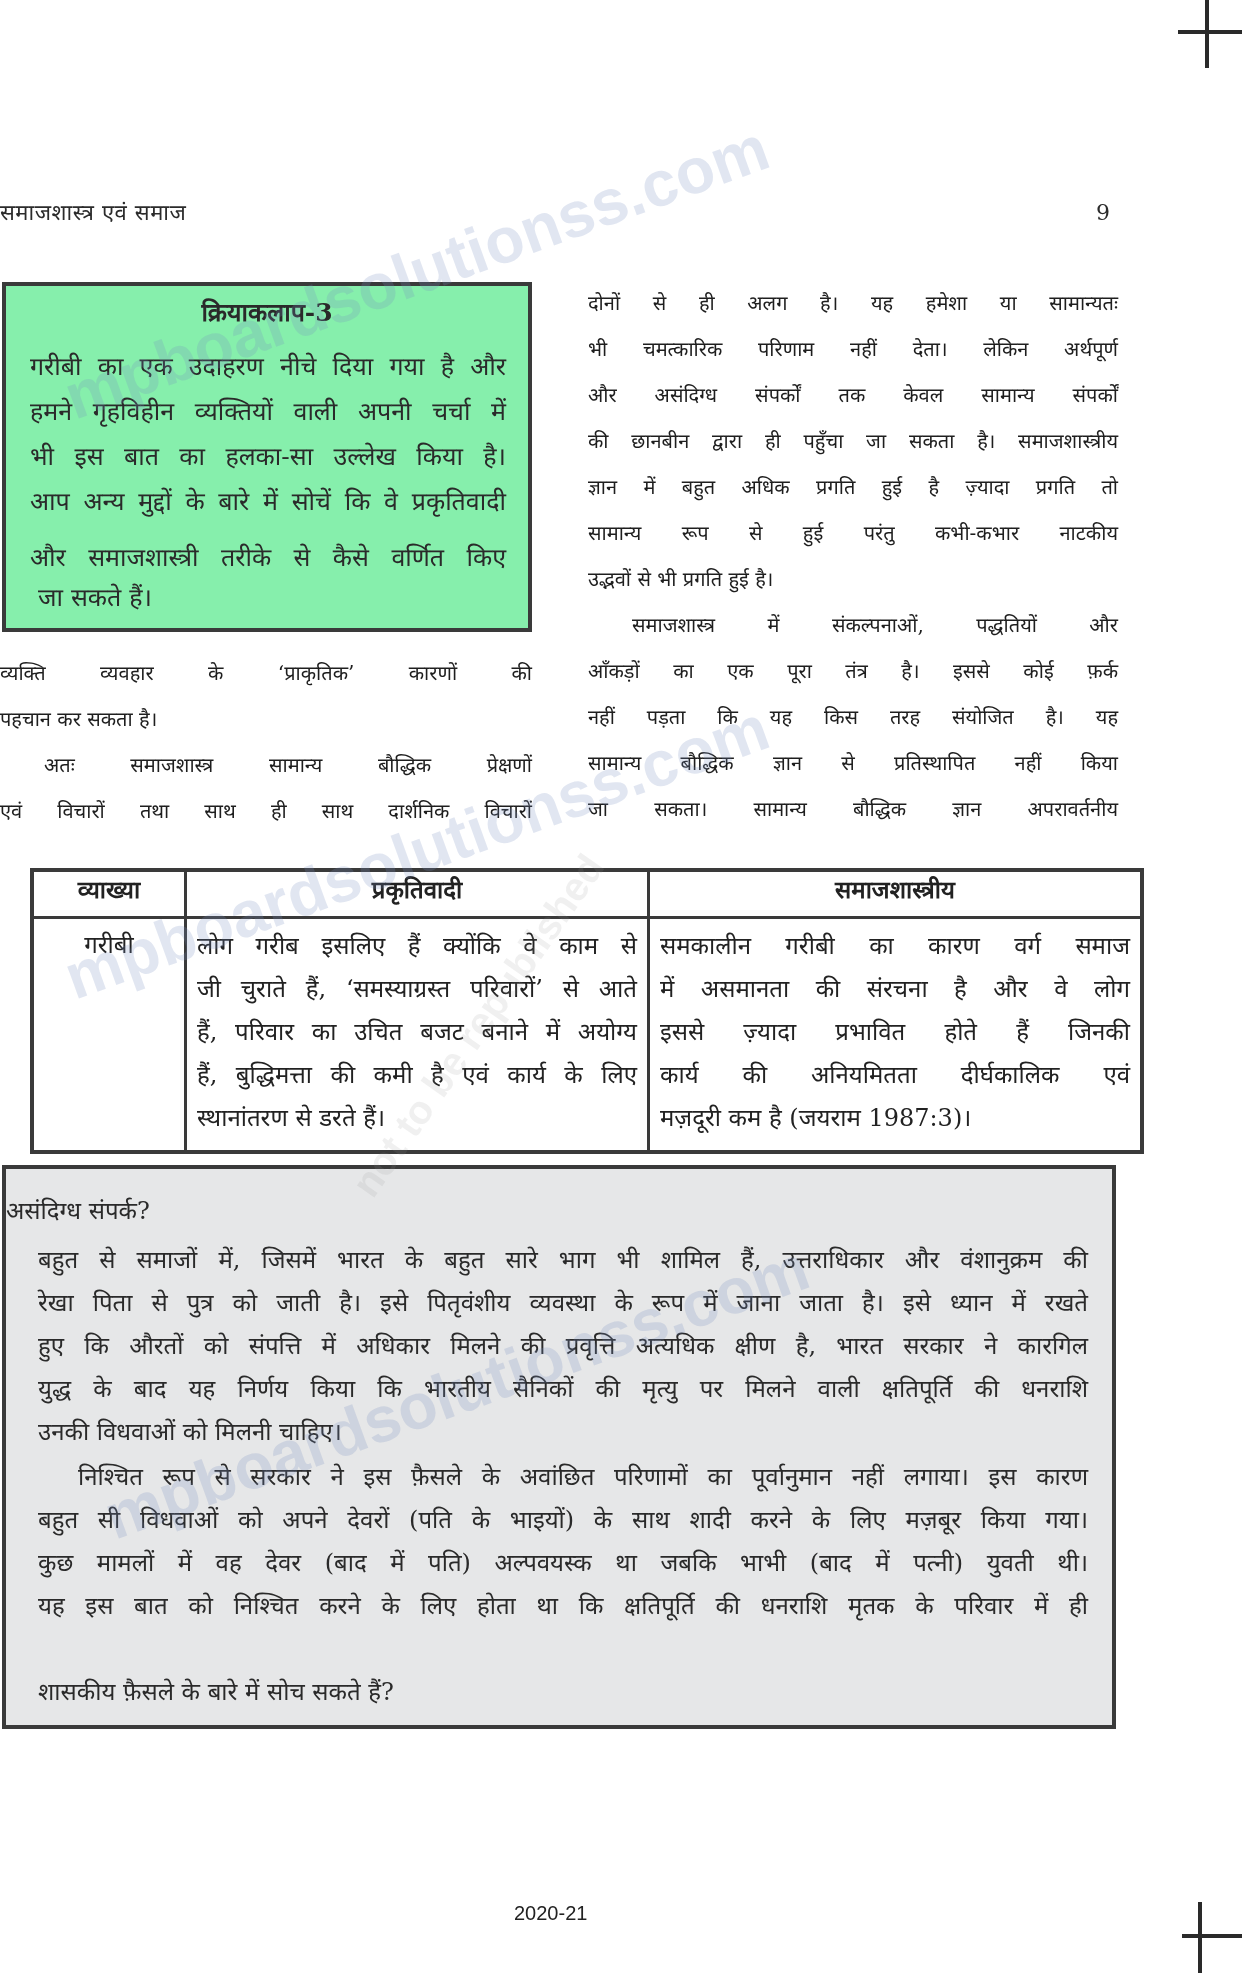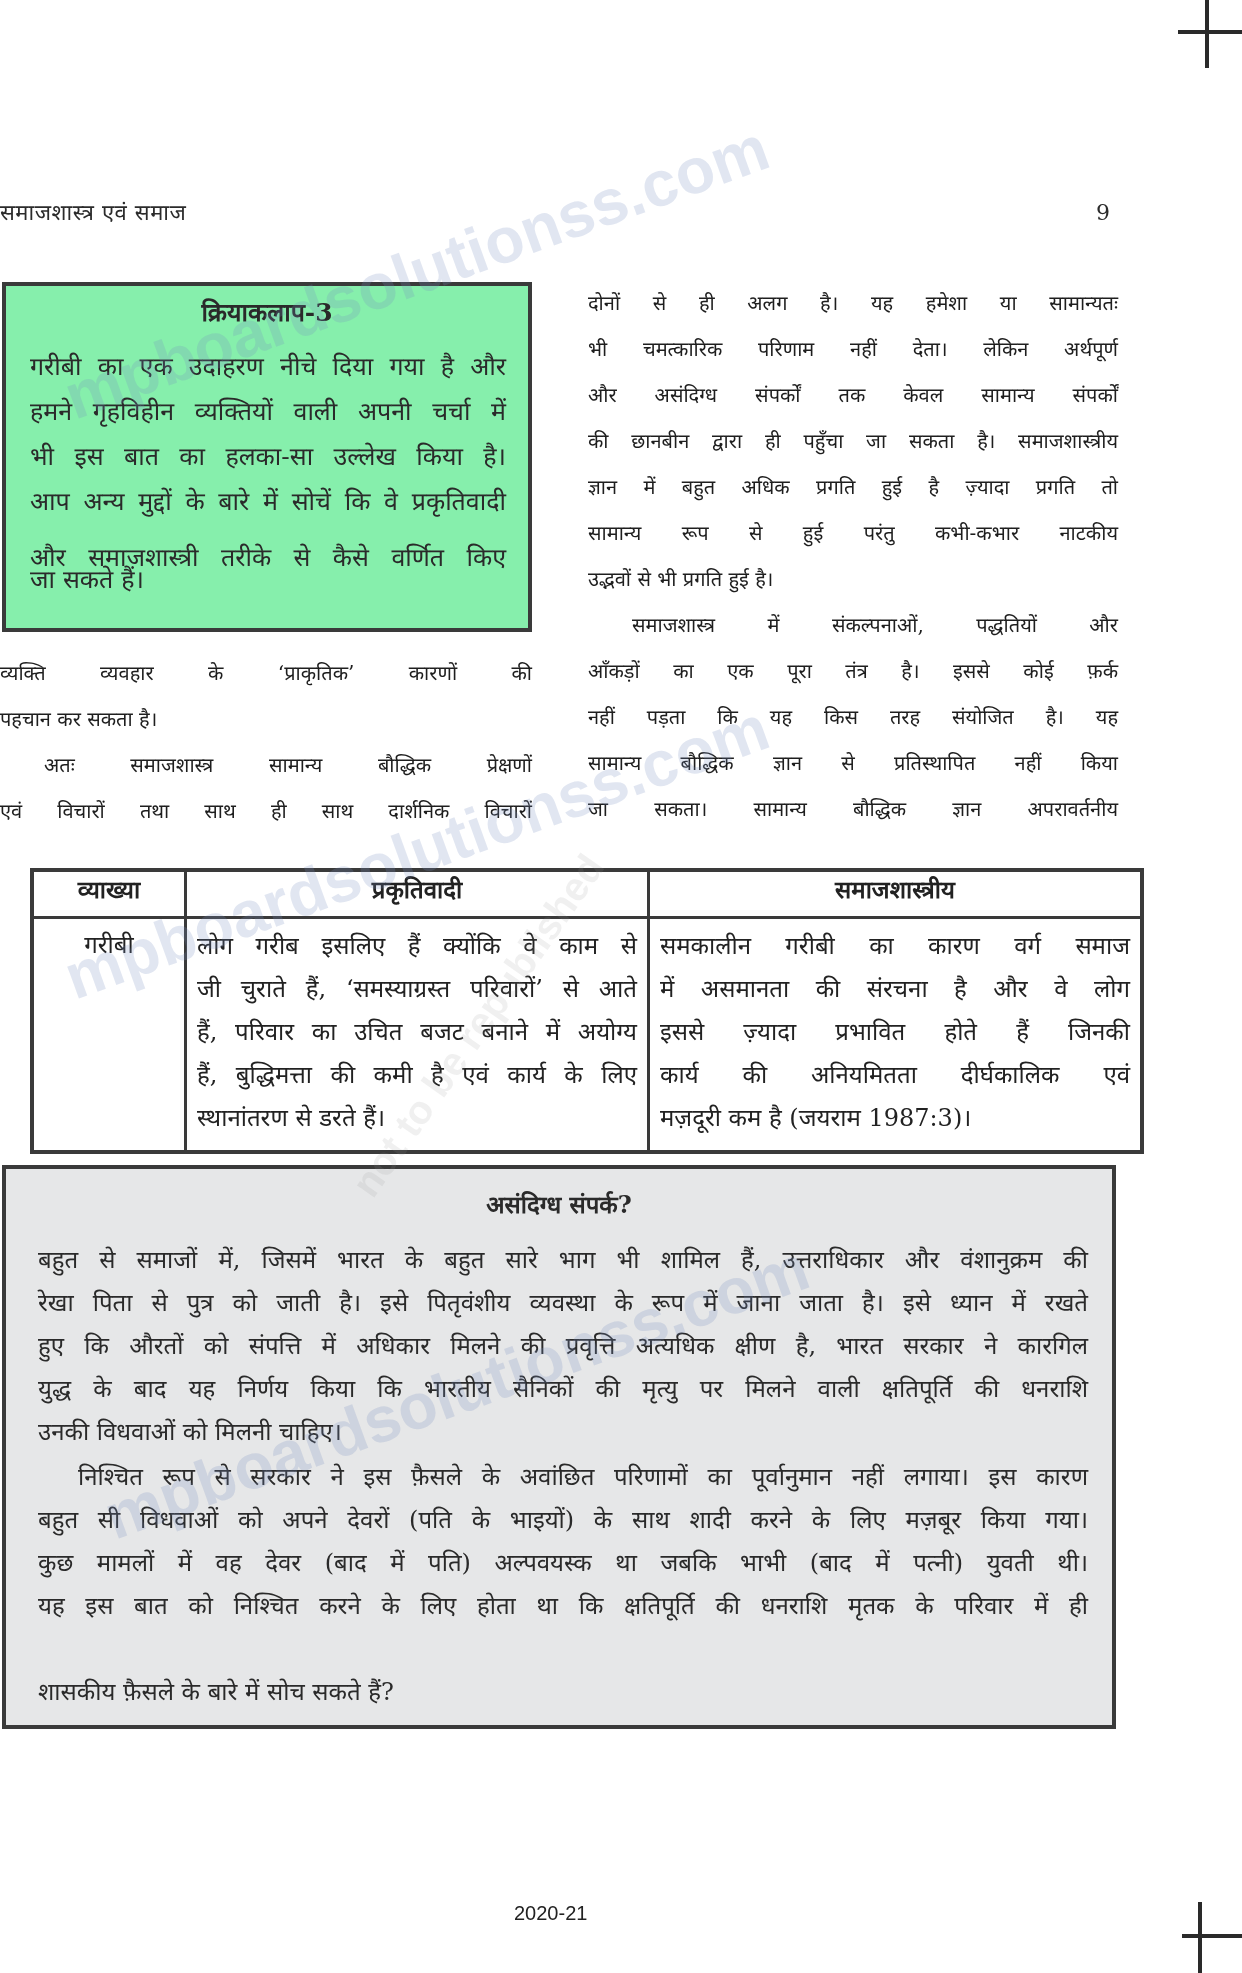--- a/index.html
+++ b/index.html
@@ -40,21 +40,21 @@
   table.compare td { padding: 6px 10px 10px 10px; }
   table.compare td.term { text-align: center; width: 130px; padding-top: 8px; }
   table.compare td.nat { width: 440px; }
   .cell-line { white-space: nowrap; line-height: 43px; text-align: justify; text-align-last: justify; }
   .cell-line.last { text-align-last: left; }
 
   .case-box {
     left: 2px; top: 1165px; width: 1106px; height: 556px;
     background: #e6e7e8; border: 4px solid #3a3a3a;
   }
-  .case-title { position: absolute; left: 0; right: 0; top: 18px; text-align: center; font-size: 24px; font-weight: bold; color: #2a2a2a; }
+  .case-title { position: absolute; left: 0; right: 0; top: 24px; font-size: 24px; font-weight: normal; color: #2a2a2a; }
   .case-line { position: absolute; left: 32px; width: 1050px; white-space: nowrap; font-size: 24px; line-height: 43px; text-align: justify; text-align-last: justify; color: #2a2a2a; }
   .case-line.last { text-align-last: left; }
   .case-line.indent { padding-left: 40px; box-sizing: border-box; }
 
   .footer-year { left: 514px; top: 1902px; font-family: "Liberation Sans", sans-serif; font-size: 20px; color: #222; }
 
   .watermark {
     position: absolute; font-family: "Liberation Sans", sans-serif; font-weight: bold;
     color: rgba(120, 140, 190, 0.22); transform-origin: left bottom; pointer-events: none; white-space: nowrap;
   }
@@ -70,21 +70,21 @@
 <div class="abs running-head">समाजशास्त्र एवं समाज</div>
 <div class="abs page-num">9</div>
 
 <div class="abs activity-box">
   <div class="activity-title">क्रियाकलाप-3</div>
   <div class="activity-line" style="top:58px;">गरीबी का एक उदाहरण नीचे दिया गया है और</div>
   <div class="activity-line" style="top:148px;">भी इस बात का हलका-सा उल्लेख किया है।</div>
   <div class="activity-line" style="top:103px;">हमने गृहविहीन व्यक्तियों वाली अपनी चर्चा में</div>
   <div class="activity-line" style="top:193px;">आप अन्य मुद्दों के बारे में सोचें कि वे प्रकृतिवादी</div>
   <div class="activity-line" style="top:249px;">और समाजशास्त्री तरीके से कैसे वर्णित किए</div>
-  <div class="activity-line last" style="top:271px;">जा सकते हैं।</div>
+  <div class="activity-line last" style="top:289px;margin-left:8px;">जा सकते हैं।</div>
 </div>
 
 <div class="line lcol" style="top:650px;">व्यक्ति व्यवहार के ‘प्राकृतिक’ कारणों की</div>
 <div class="line lcol last-left" style="top:696px;">पहचान कर सकता है।</div>
 <div class="line lcol indent" style="top:742px;">अतः समाजशास्त्र सामान्य बौद्धिक प्रेक्षणों</div>
 <div class="line lcol" style="top:788px;">एवं विचारों तथा साथ ही साथ दार्शनिक विचारों</div>
 
 <div class="line rcol" style="top:280px;">दोनों से ही अलग है। यह हमेशा या सामान्यतः</div>
 <div class="line rcol" style="top:326px;">भी चमत्कारिक परिणाम नहीं देता। लेकिन अर्थपूर्ण</div>
 <div class="line rcol" style="top:372px;">और असंदिग्ध संपर्कों तक केवल सामान्य संपर्कों</div>

